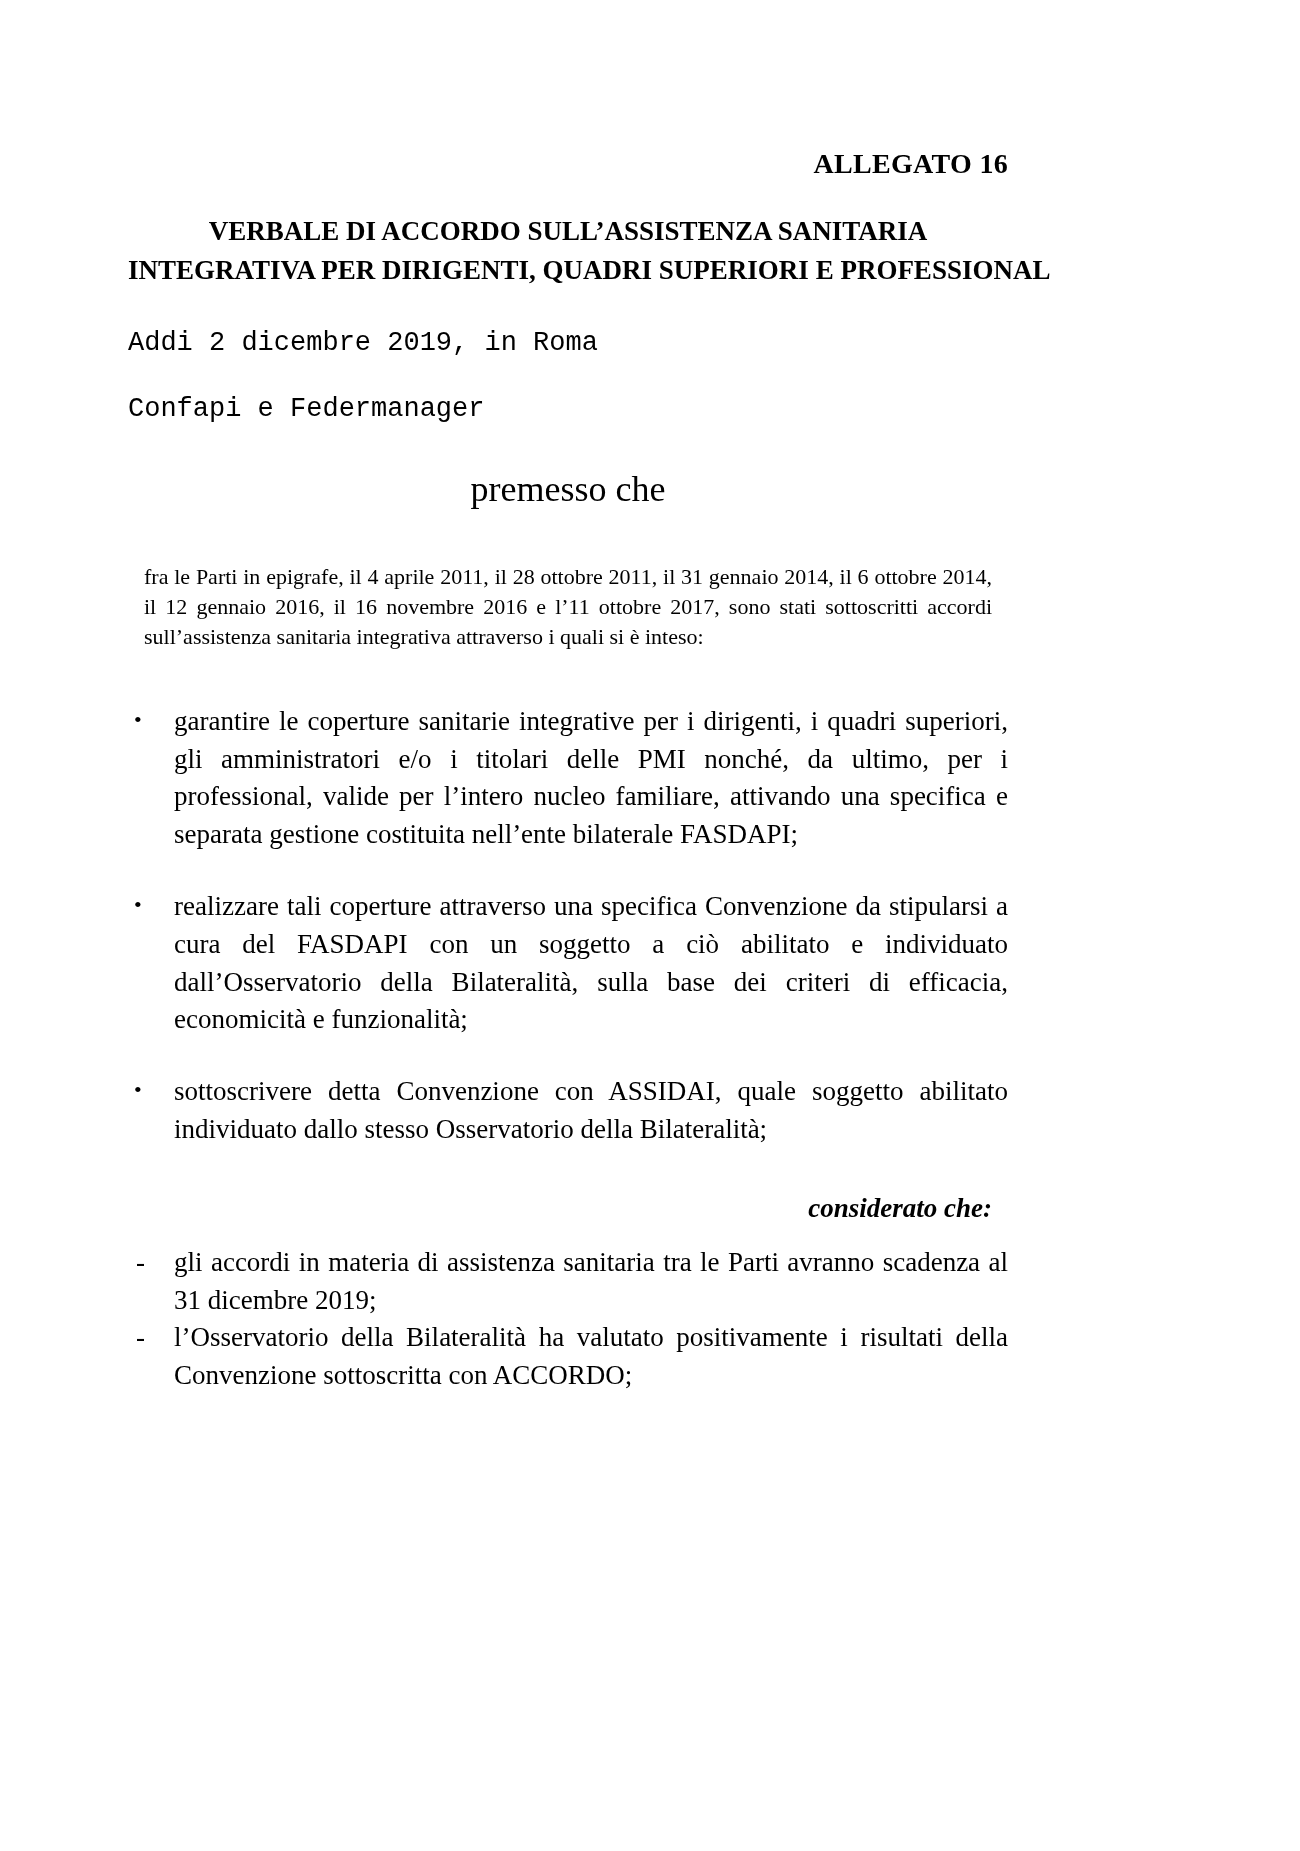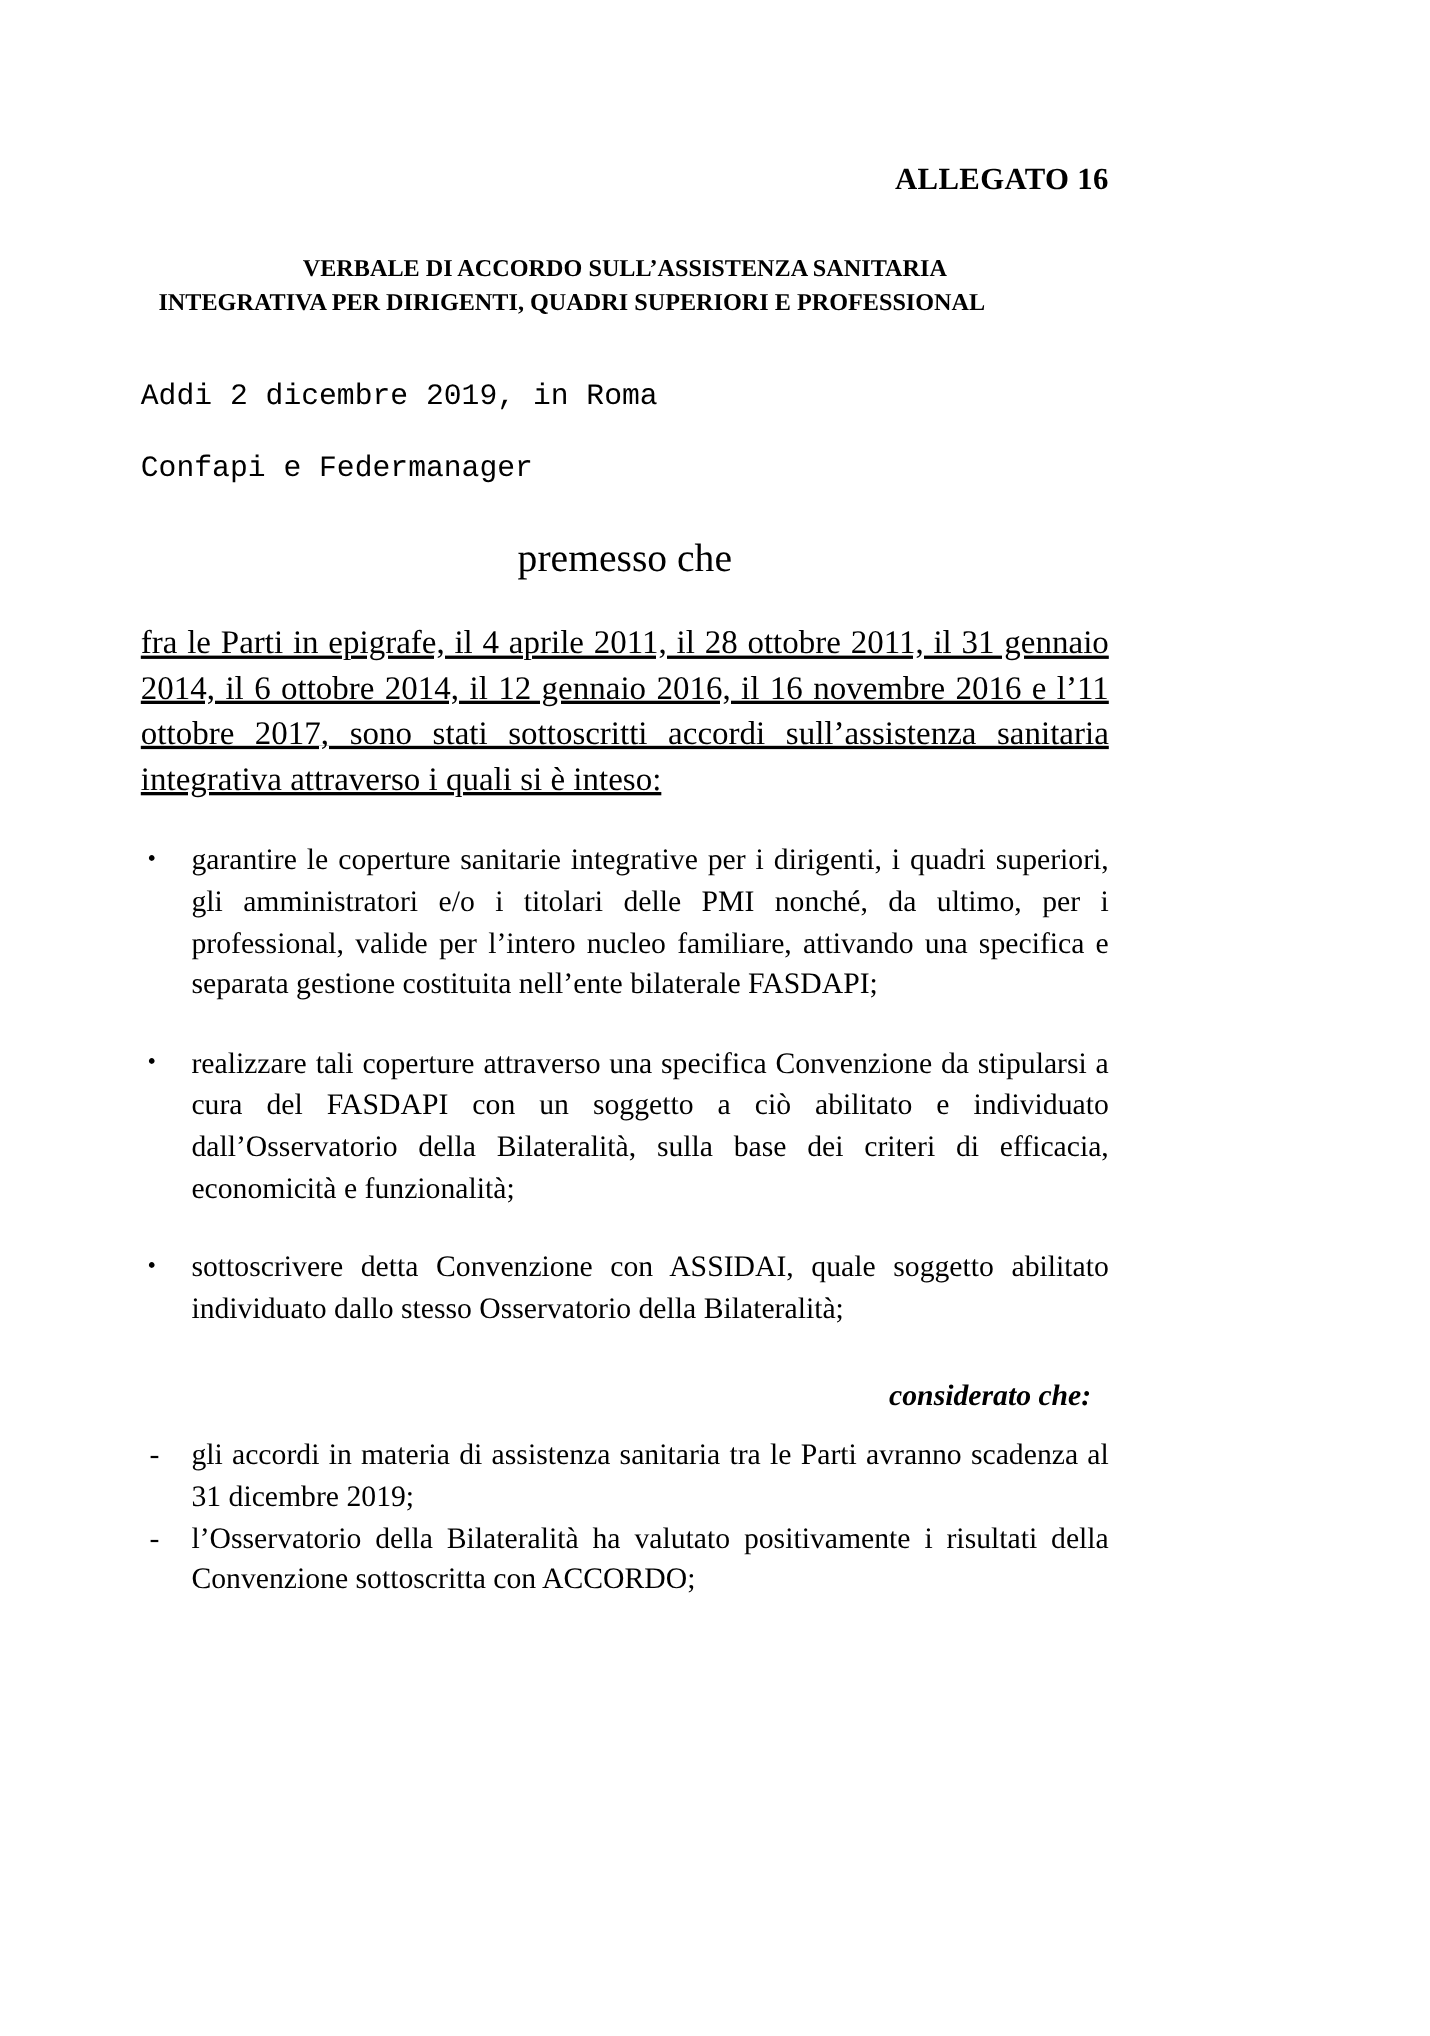--- a/index.html
+++ b/index.html
@@ -31,23 +31,23 @@
     font-size: 28px;
     font-weight: bold;
     text-align: right;
     letter-spacing: 0.3px;
     margin: 0;
     padding-top: 148px;
     line-height: 1.15;
   }
 
   .doc-subtitle {
-    margin: 16px;
+    margin: 0;
     padding-top: 32px;
-    font-size: 22px;
+    font-size: 27px;
     line-height: 1.42;
     text-align: left;
   }
   .doc-subtitle .sub-line-1 {
     display: block;
     text-align: center;
     white-space: nowrap;
   }
   .doc-subtitle .sub-line-2 {
     display: block;
@@ -66,28 +66,27 @@
   .plain-line.party { padding-top: 30px; }
 
   .centered-head {
     font-size: 36px;
     text-align: center;
     margin: 0;
     padding-top: 40px;
   }
 
   .body-par {
-    font-size: 30px;
+    font-size: 22px;
     line-height: 1.38;
-    margin: 0;
+    margin: 16px;
     padding-top: 36px;
     text-align: justify;
     text-justify: inter-word;
     hyphens: none;
-    text-decoration: underline;
   }
 
   
   .bullet-list {
     margin: 0;
     padding: 0;
     list-style: none;
     padding-top: 34px;
   }
   .bullet-list > li {

